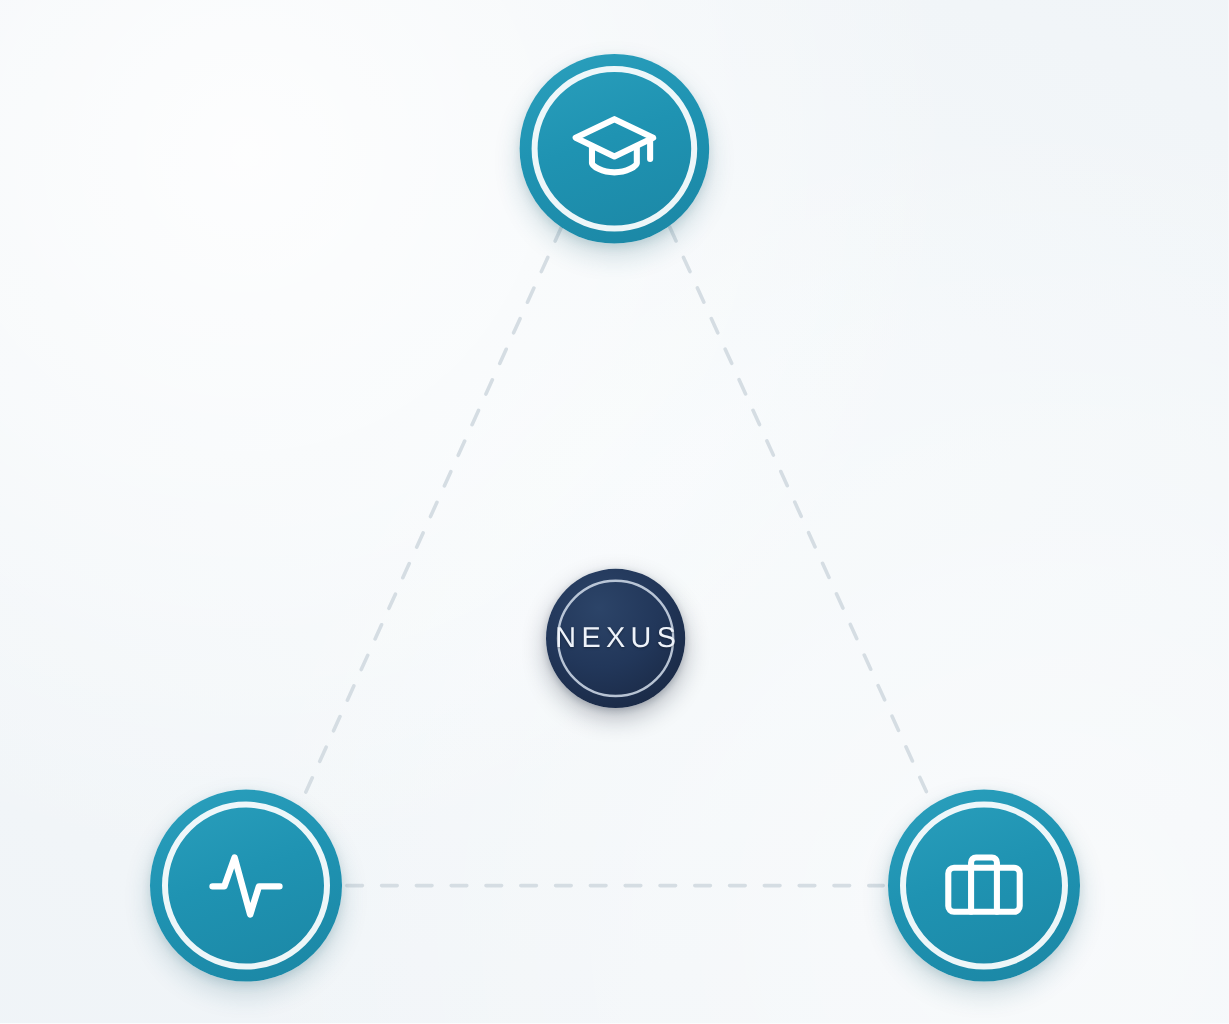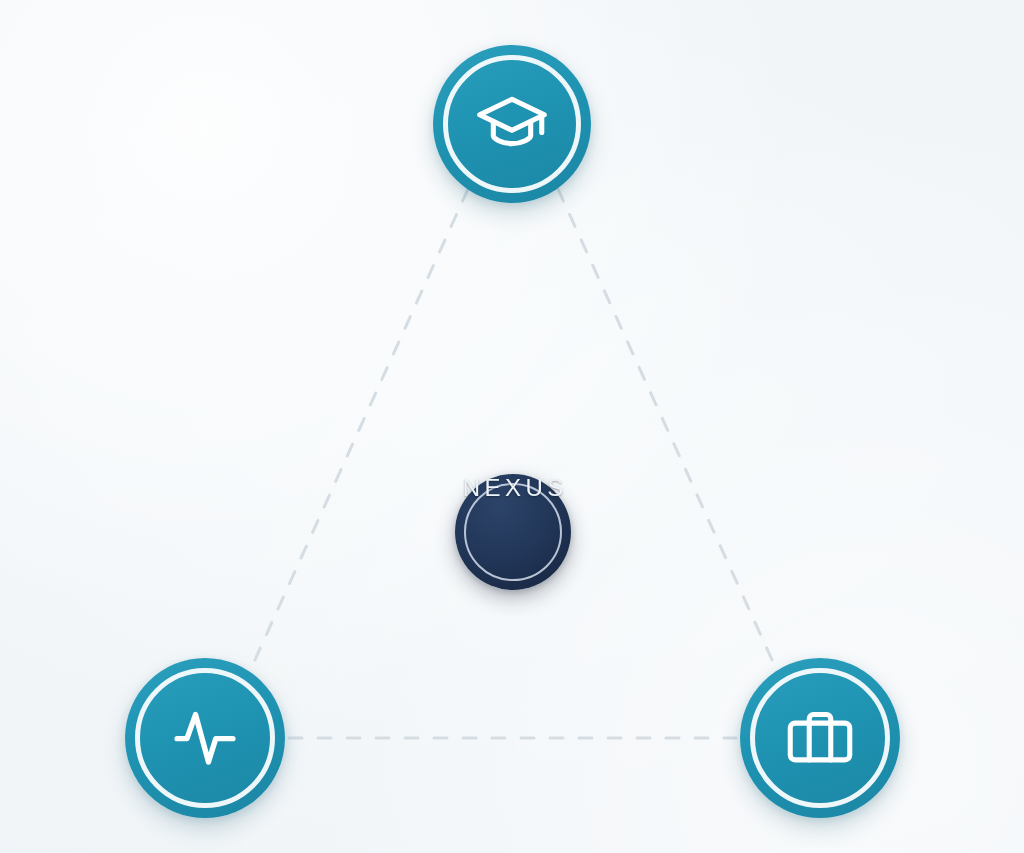--- a/index.html
+++ b/index.html
@@ -70,21 +70,21 @@
 
   
   .hub {
     position: absolute;
     border-radius: 50%;
     background: radial-gradient(circle at 38% 28%, #2c4468 0%, #22375a 45%, #16233c 100%);
     box-shadow:
       0 8px 20px rgba(16, 28, 48, 0.30),
       0 2px 6px rgba(16, 28, 48, 0.20);
     display: flex;
-    align-items: flex-start;
+    align-items: center;
     justify-content: center;
     box-sizing: border-box;
   }
   .hub-ring {
     position: absolute;
     border-radius: 50%;
     border: 2px solid rgba(222, 232, 245, 0.80);
     box-sizing: border-box;
   }
   .hub-label {

